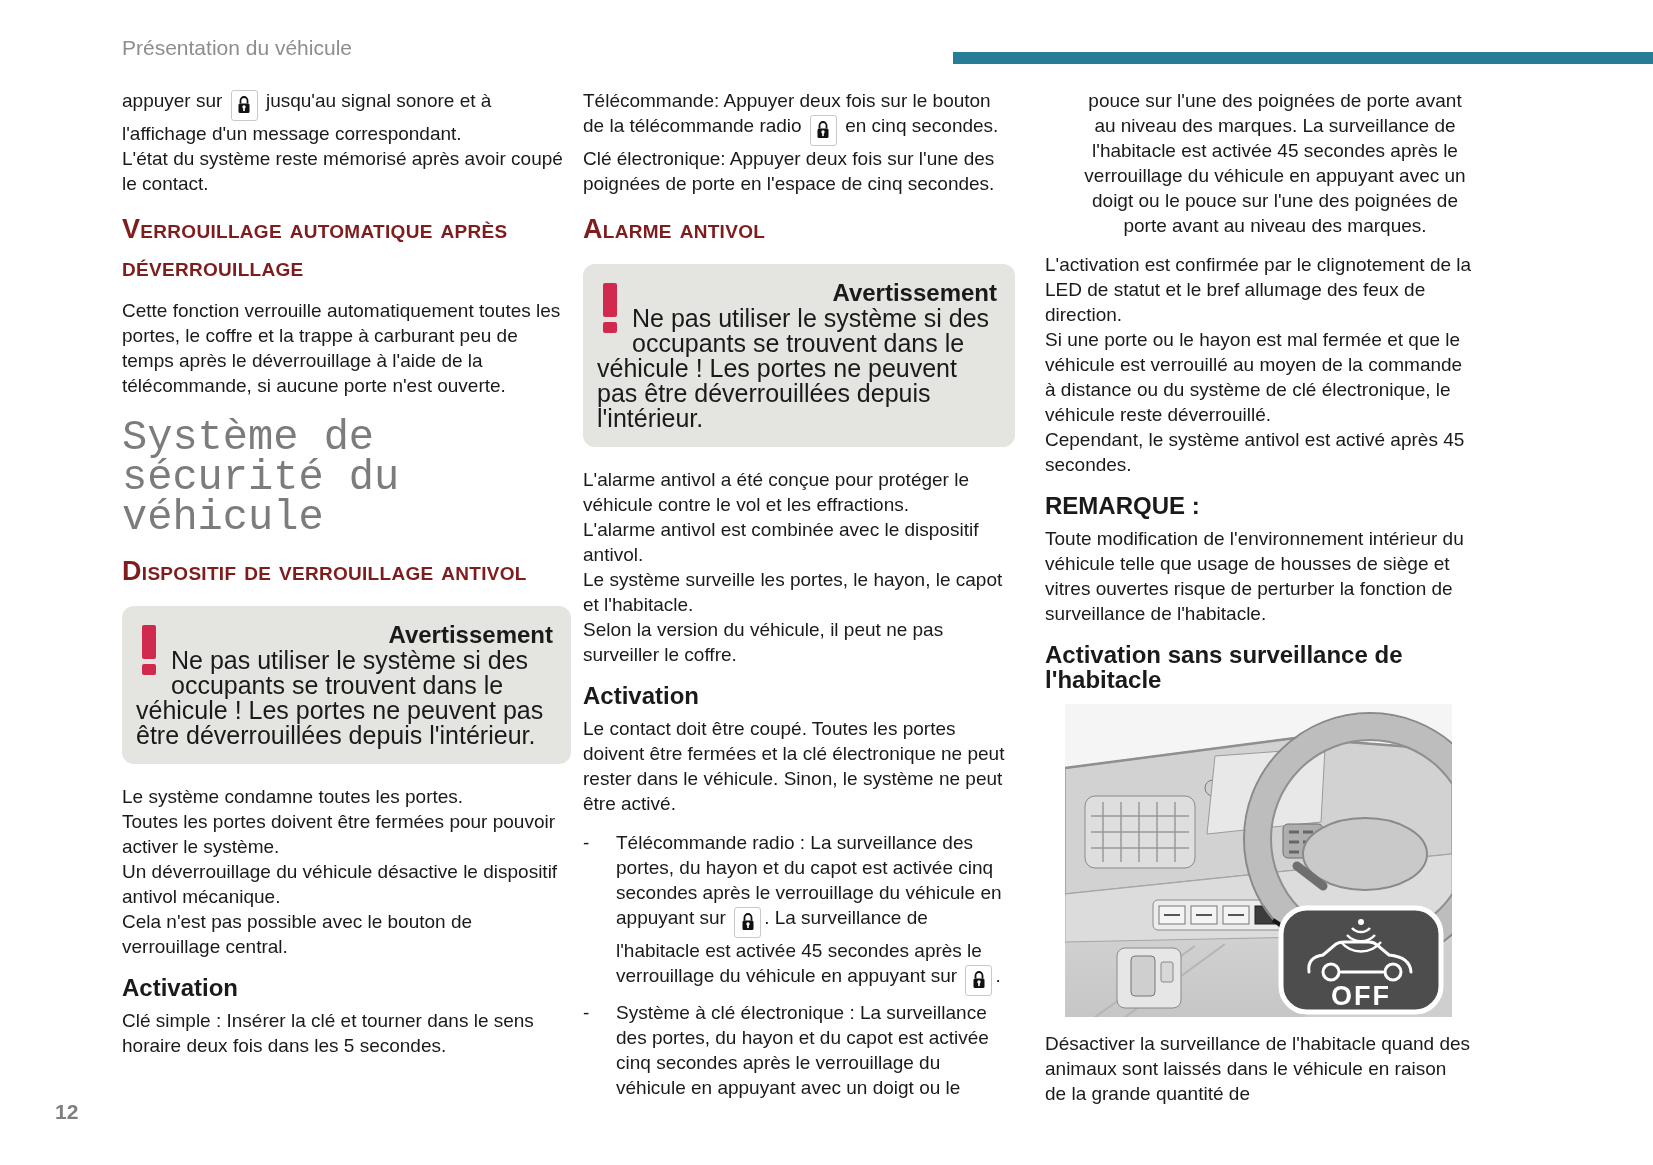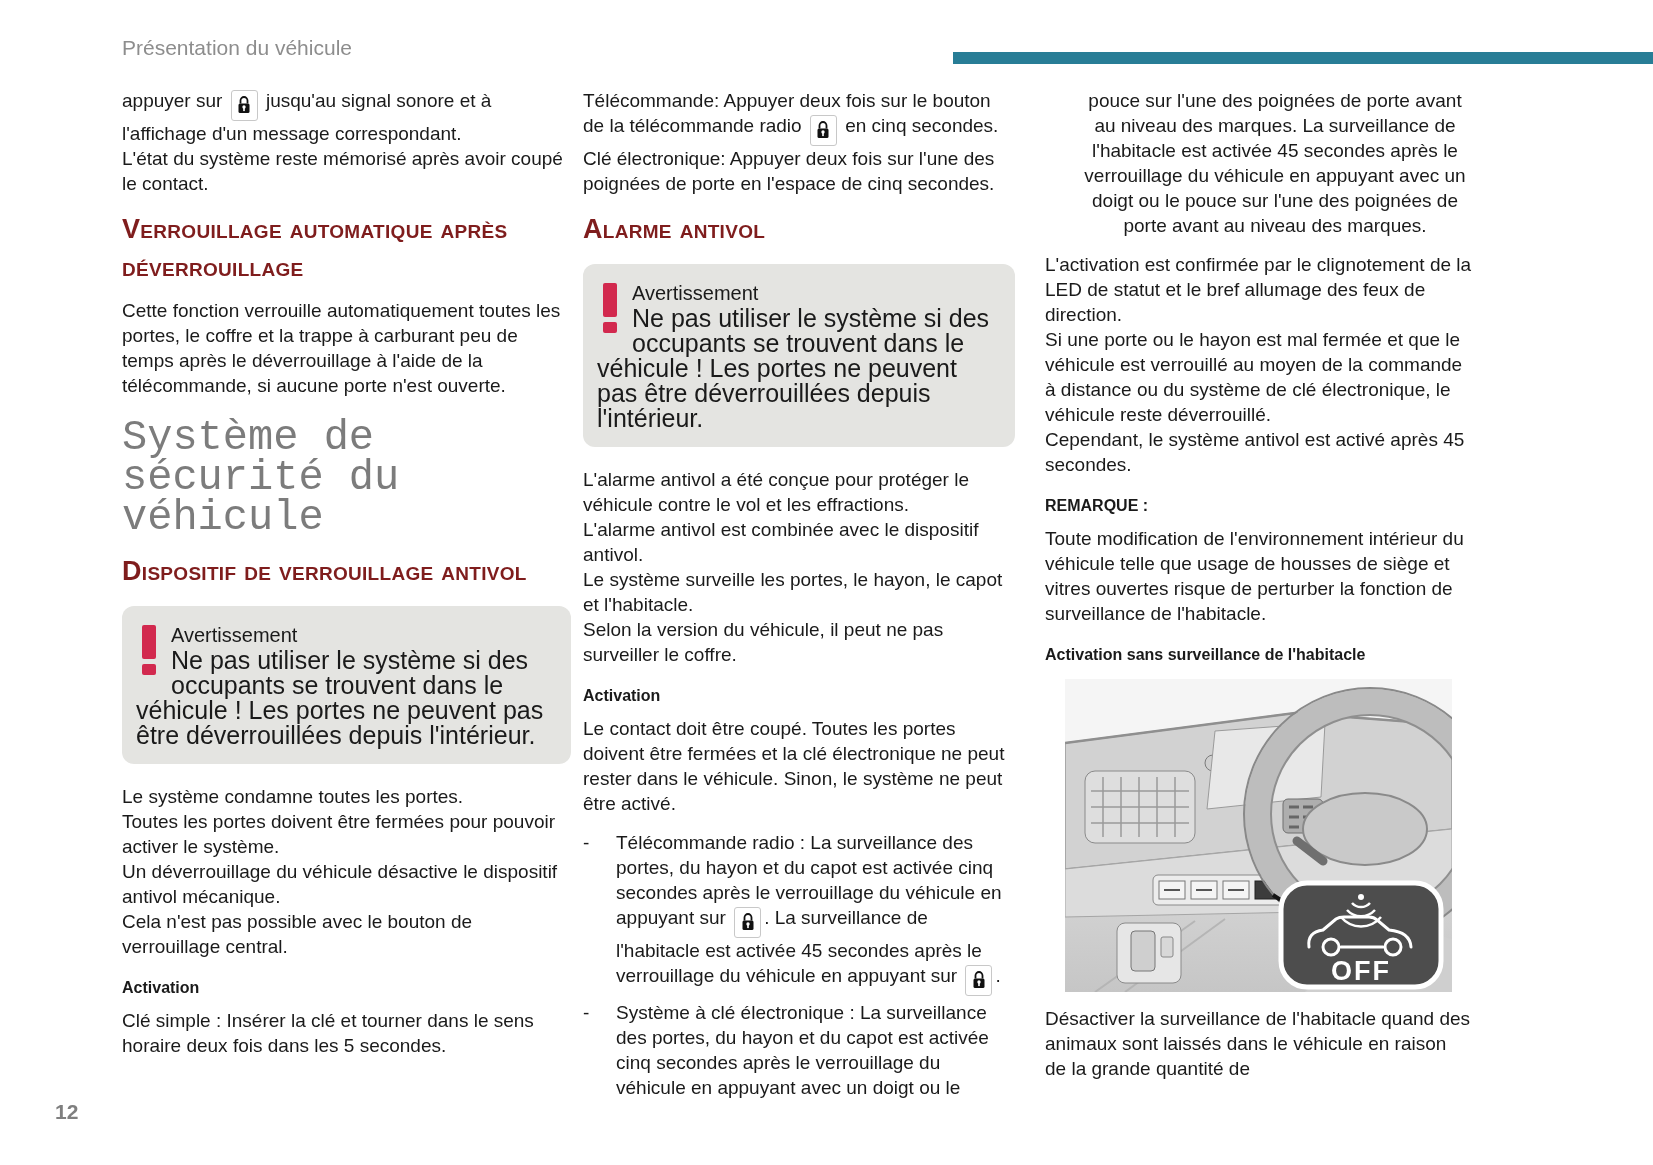--- a/index.html
+++ b/index.html
@@ -10,26 +10,26 @@
   .page-number{position:absolute;left:55px;top:1100px;font-size:21px;font-weight:bold;color:#7f7f7f;}
   .col{position:absolute;top:88px;}
   .col1{left:122px;width:449px;}
   .col2{left:583px;width:432px;}
   .col3{left:1045px;width:427px;}
   p.body{font-size:19px;line-height:25px;margin:0 0 14px 0;}
   .prel{white-space:pre-line;}
   .h1{font-size:42px;line-height:40px;font-weight:400;color:#7c7c7c;margin:20px 0 12px;font-family:Liberation Mono, monospace;}
   .h2{font-size:27px;line-height:38px;font-weight:700;font-variant:small-caps;
       letter-spacing:.3px;color:#7f1d1d;margin:14px 0 12px;}
-  .sub{font-size:16px;line-height:25px;font-weight:700;margin:16px 0 8px;}
+  .sub{font-size:24px;line-height:25px;font-weight:700;margin:16px 0 8px;}
   .warn{background:#e4e4e1;border-radius:12px;padding:16px 18px 16px 14px;margin:16px 0 20px;overflow:hidden;}
   .bang{float:left;width:15px;height:52px;margin:3px 14px 0 6px;}
   .bang-bar{width:14px;height:34px;background:#d2294e;border-radius:2px;}
   .bang-dot{width:14px;height:11px;background:#d2294e;border-radius:2px;margin-top:5px;}
-  .warn-title{font-size:20px;line-height:26px;font-weight:400;}
+  .warn-title{font-size:24px;line-height:26px;font-weight:700;text-align:right;}
   .warn-text{font-size:25px;line-height:25px;}
   .lock{display:inline-block;width:25px;height:29px;border:1px solid #c8c8c8;border-radius:3px;
         background:#fff;vertical-align:-8px;margin:0 3px;text-align:center;}
   .lock svg{margin-top:3px;}
   .dlist{margin:14px 0 0 0;}
   .ditem{display:flex;font-size:19px;line-height:25px;margin:0 0 4px 0;}
   .dash{width:33px;flex:none;}
   .dcontent{flex:1;}
   .cont{padding-left:33px;text-align:center;}
   .figure{margin:12px 0 14px 20px;width:387px;height:313px;}

